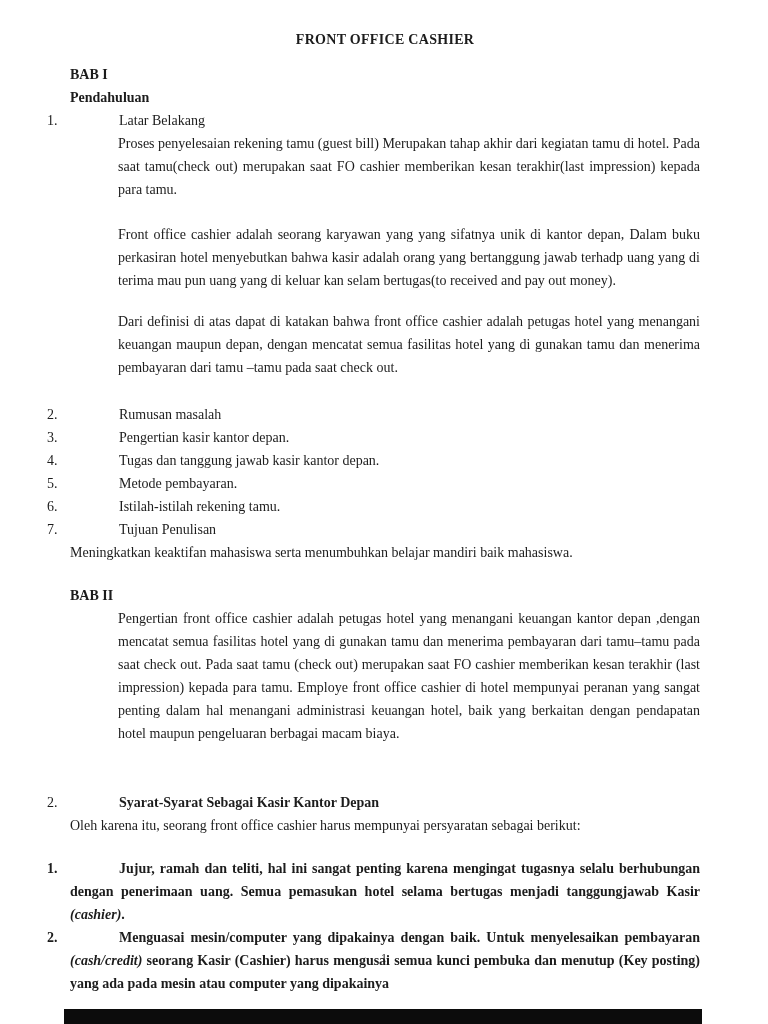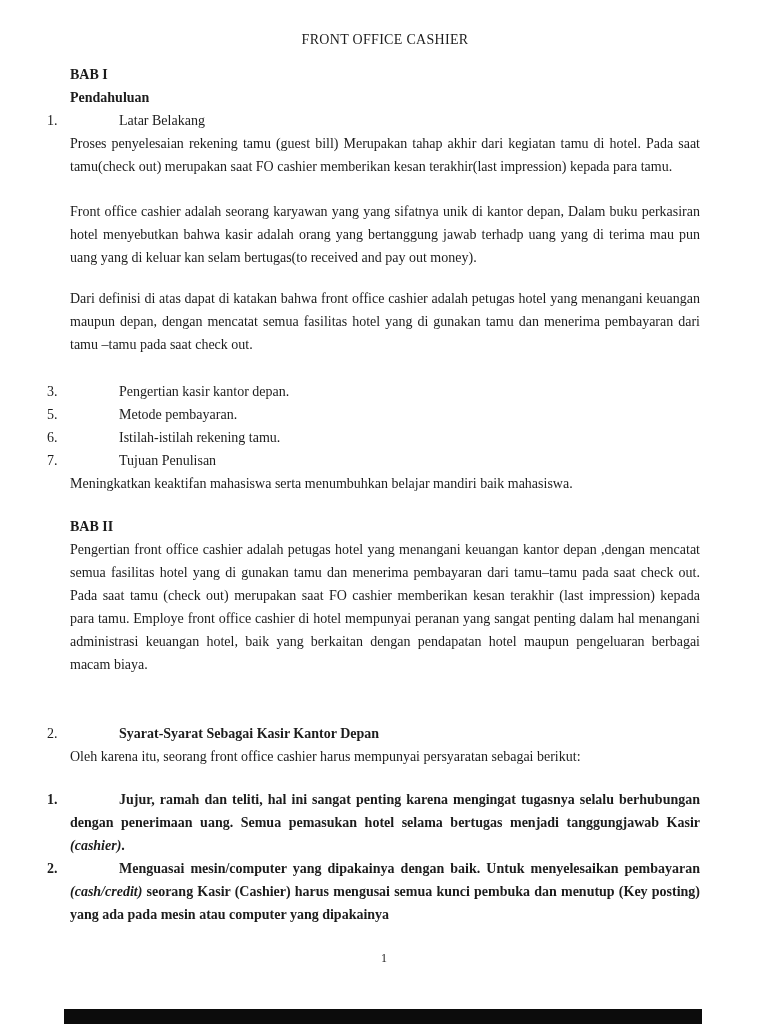--- a/index.html
+++ b/index.html
@@ -11,26 +11,26 @@
     position: relative;
     overflow: hidden;
   }
   .content {
     padding: 28px 68px 0 70px;
     font-size: 14px;
     line-height: 23px;
   }
   .title {
     text-align: center;
-    font-weight: normal;
+    font-weight: bold;
     letter-spacing: 0.3px;
     margin-bottom: 12px;
   }
   .h { font-weight: bold; }
-  .para { text-align: justify; }
+  .para { text-align: justify; margin-left: 48px; }
   .li {
     text-indent: -23px;
   }
   .li .num {
     display: inline-block;
     width: 72px;
     text-indent: 0;
   }
   .li.just { text-align: justify; }
   .bold { font-weight: bold; }
@@ -70,21 +70,23 @@
     <p class="h">BAB I</p>
     <p class="h">Pendahuluan</p>
 
     <p class="li"><span class="num">1.</span><span>Latar Belakang</span></p>
 
     <p class="para">Proses penyelesaian rekening tamu (guest bill) Merupakan tahap akhir dari kegiatan tamu di hotel. Pada saat tamu(check out) merupakan saat FO cashier memberikan kesan terakhir(last impression) kepada para tamu.</p>
     <p class="para mt1">Front office cashier adalah seorang karyawan yang yang sifatnya unik di kantor depan, Dalam buku perkasiran hotel menyebutkan bahwa kasir adalah orang yang bertanggung jawab terhadp uang yang di terima mau pun uang yang di keluar kan selam bertugas(to received and pay out money).</p>
     <p class="para mt2">Dari definisi di atas dapat di katakan bahwa front office cashier adalah petugas hotel yang menangani keuangan maupun depan, dengan mencatat semua fasilitas hotel yang di gunakan tamu dan menerima pembayaran dari tamu –tamu pada saat check out.</p>
 
     <div class="mt-items">
+      <p class="li"><span class="num">2.</span><span>Rumusan masalah</span></p>
       <p class="li"><span class="num">3.</span><span>Pengertian kasir kantor depan.</span></p>
+      <p class="li"><span class="num">4.</span><span>Tugas dan tanggung jawab kasir kantor depan.</span></p>
       <p class="li"><span class="num">5.</span><span>Metode pembayaran.</span></p>
       <p class="li"><span class="num">6.</span><span>Istilah-istilah rekening tamu.</span></p>
       <p class="li"><span class="num">7.</span><span>Tujuan Penulisan</span></p>
     </div>
 
     <p>Meningkatkan keaktifan mahasiswa serta menumbuhkan belajar mandiri baik mahasiswa.</p>
 
     <p class="h mt-bab2">BAB II</p>
 
 

